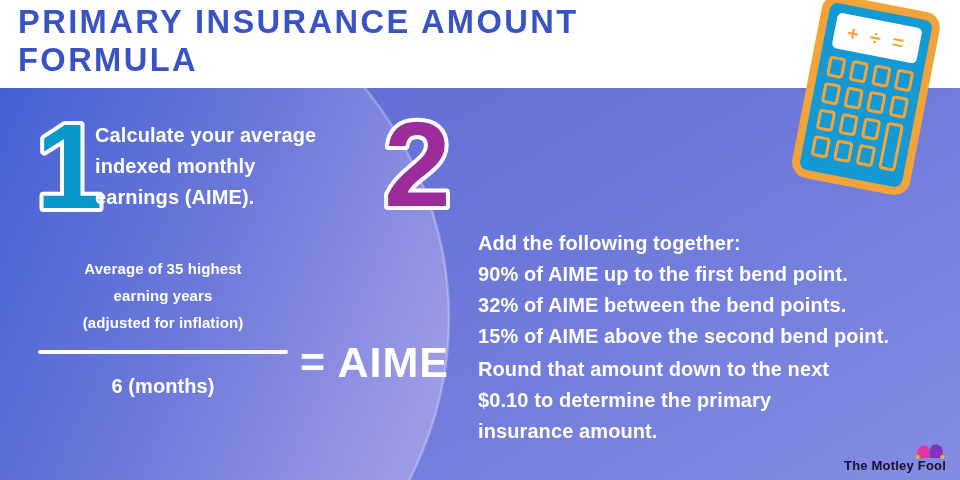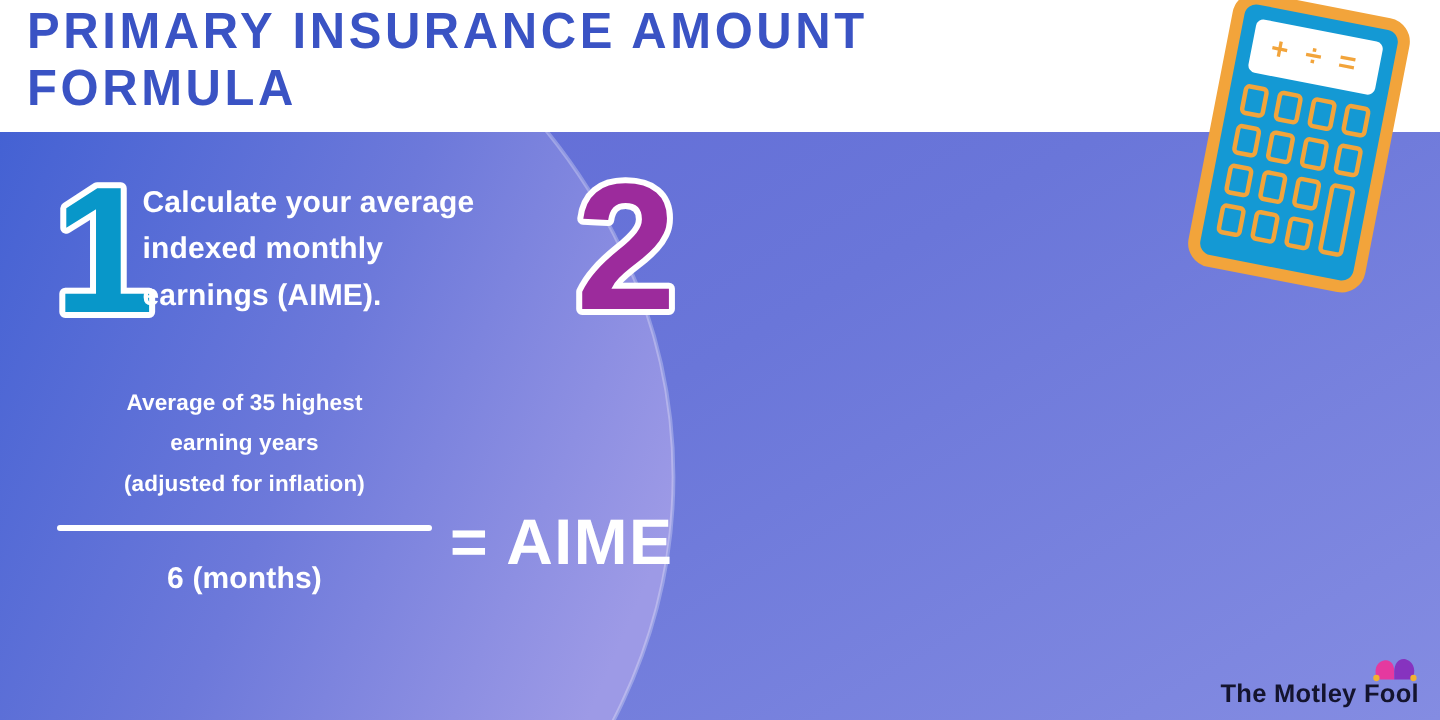--- a/index.html
+++ b/index.html
@@ -51,21 +51,21 @@
   }
   .calc-buttons{
     display:grid;grid-template-columns:repeat(4,1fr);grid-auto-rows:21px;
     gap:6px;margin:0 9px;
   }
   .calc-btn{border:3px solid var(--calc-orange);border-radius:4px;background:transparent;box-sizing:border-box;}
   .calc-btn.tall{grid-column:4;grid-row:3/5;}
   
   .brand{position:absolute;right:14px;bottom:7px;display:flex;flex-direction:column;align-items:flex-end;}
   .brand svg{margin-right:1px;margin-bottom:-2px;}
-  .brand-name{color:#14142e;font-weight:700;font-size:17px;letter-spacing:.2px;}
+  .brand-name{color:#14142e;font-weight:700;font-size:13px;letter-spacing:.2px;}
 </style>
 </head>
 <body>
 
 <div class="stage">
 
   <div class="body-bg"></div>
   <svg class="blob" width="960" height="392" viewBox="0 0 960 392" aria-hidden="true">
     <defs>
       <linearGradient id="blobGrad" gradientUnits="userSpaceOnUse" x1="-60" y1="40" x2="449" y2="260">
@@ -117,20 +117,27 @@
 earning years
 (adjusted for inflation)</div>
     <div class="frac-line"></div>
     <div class="wtext centered" style="left:36px;top:371px;width:254px;">6 (months)</div>
     <div class="aime-result">= AIME</div>
   </div>
 
   <svg class="numeral" style="left:380px;top:106px;" width="80" height="110" viewBox="0 0 80 110">
     <text x="4" y="100" style="fill:var(--step2-magenta);">2</text>
   </svg>
+  <div class="wtext" style="left:478px;top:228px;width:470px;">Add the following together:
+90% of AIME up to the first bend point.
+32% of AIME between the bend points.
+15% of AIME above the second bend point.</div>
+  <div class="wtext" style="left:478px;top:354px;width:470px;">Round that amount down to the next
+$0.10 to determine the primary
+insurance amount.</div>
 
   <div class="brand">
     <svg width="30" height="18" viewBox="0 0 30 18" aria-hidden="true">
       <path d="M3,16 C0.8,10 2.2,4.8 7.5,3.4 C12,2.3 14.5,6 14.5,10.5 L14.5,16 Z" style="fill:var(--hat-pink);"></path>
       <path d="M14.5,16 L14.5,10.5 C14.5,5 18,1.2 22.5,2.6 C28,4.4 29.2,10.8 26.3,16 Z" style="fill:var(--hat-purple);"></path>
       <circle cx="2.6" cy="15" r="2.1" style="fill:var(--hat-yellow);"></circle>
       <circle cx="27.3" cy="15" r="2.1" style="fill:var(--hat-yellow);"></circle>
     </svg>
     <div class="brand-name">The Motley Fool</div>
   </div>

